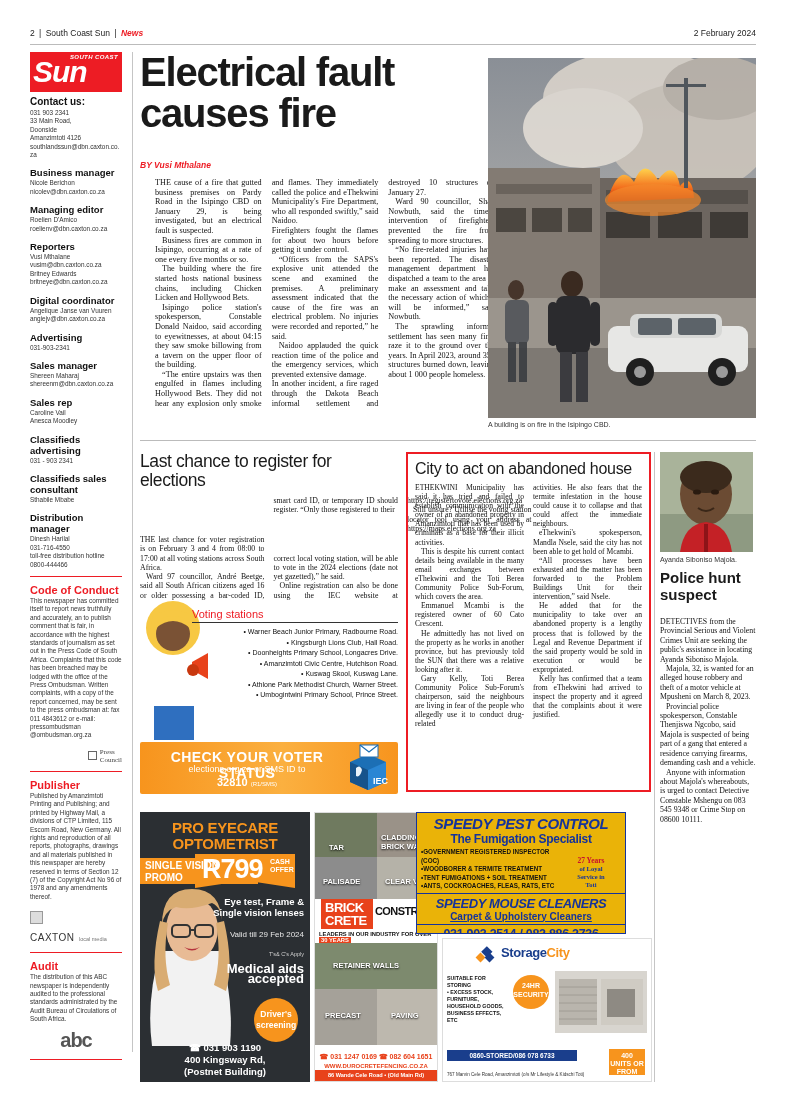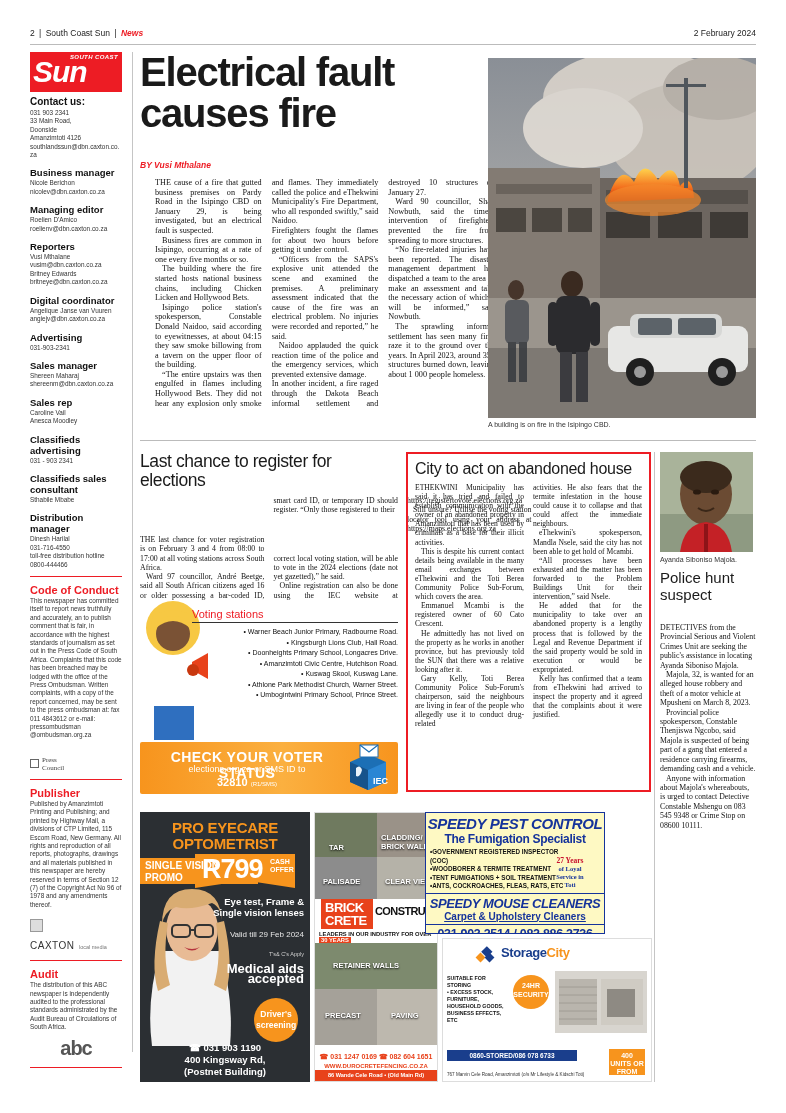--- a/index.html
+++ b/index.html
@@ -44,22 +44,22 @@
   .rail p {
     font-family:"Liberation Sans", sans-serif; font-size:6.4px; line-height:8.4px;
     color:#333; word-break:break-word;
   }
   .rail .contact-title {
     font-family:"Liberation Sans", sans-serif; font-size:10px; font-weight:bold;
     margin-top:4px; margin-bottom:2px;
   }
   .rail hr { border:none; border-top:1.6px solid #ED1C24; margin:7px 0 5px; }
   .presscouncil {
-    margin:16px 0 2px; font-family:"Liberation Serif", serif; font-size:7px;
-    color:#444; display:flex; align-items:center; gap:3px;
+    margin:8px 0 2px; font-family:"Liberation Serif", serif; font-size:7px;
+    color:#444; display:flex; align-items:center; gap:3px;justify-content:flex-end;
   }
   .pc-box { width:9px; height:9px; border:1.2px solid #666; }
   .caxton { margin:10px 0 2px; font-family:"Liberation Sans", sans-serif; }
   .caxton .cx-sq { width:13px; height:13px; background:#ddd; border:1px solid #999; margin-bottom:3px;}
   .caxton .cx-name { font-size:10px; letter-spacing:0.5px; color:#333; }
   .caxton .cx-sub { font-size:5.5px; color:#777; }
   .abc { text-align:center; font-family:"Liberation Sans", sans-serif; font-weight:bold;
          font-size:20px; color:#555; letter-spacing:-1px; margin:5px 0 2px; }
 
   
@@ -154,22 +154,22 @@
   .s3-cols { column-count:2; column-gap:9px; font-size:7.6px; line-height:9.1px; text-align:justify; }
   .s3-cols p { text-indent:6px; }
   .s3-cols p.first { text-indent:0; }
 
   
   .s4 { position:absolute; left:660px; top:452px; width:96px; }
   .s4 .mug { width:93px; height:100px; overflow:hidden; }
   .s4 .mugcap { font-family:"Liberation Sans", sans-serif; font-size:7px;
                 line-height:9px; color:#333; margin-top:3px; }
   .s4 h2 {
-    font-family:"Liberation Sans", sans-serif; font-weight:normal;
-    font-size:15px; line-height:16.5px; color:#1a1a1a; margin-top:6px; margin-bottom:20px;
+    font-family:"Liberation Sans", sans-serif; font-weight:bold;
+    font-size:15px; line-height:16.5px; color:#1a1a1a; margin-top:6px; margin-bottom:14px;
   }
   .s4 .body { font-size:7.8px; line-height:9.4px; text-align:left; }
   .s4 .body p { text-indent:6px; }
   .s4 .body p.first { text-indent:0; }
 
   
   .ad { position:absolute; overflow:hidden; }
 
   
   #ad-opt { left:140px; top:812px; width:170px; height:270px; background:#2b2f33; }
@@ -258,21 +258,21 @@
     position:absolute; left:0; bottom:12px; width:100%; text-align:center;
     font-family:"Liberation Sans", sans-serif; font-weight:bold; font-size:6px; color:#E8421B;
   }
   #ad-duro .addr {
     position:absolute; left:0; bottom:0; width:100%; height:11px; background:#E8421B;
     color:#fff; font-family:"Liberation Sans", sans-serif; font-weight:bold;
     font-size:5.6px; text-align:center; line-height:11px;
   }
 
   
-  #ad-pest { left:425px; top:812px; width:180px; height:122px; background:#fef9c3; border:1.5px solid #15339B; }
+  #ad-pest { left:416px; top:812px; width:210px; height:122px; background:#eab308; border:1.5px solid #15339B; }
   #ad-pest .ph {
     font-family:"Liberation Sans", sans-serif; font-weight:bold; font-style:italic;
     font-size:15px; color:#15339B; text-align:center; letter-spacing:-0.4px; margin-top:2px;
   }
   #ad-pest .psub {
     font-family:"Liberation Sans", sans-serif; font-weight:bold; font-size:12px;
     color:#15339B; text-align:center; letter-spacing:-0.3px;
   }
   #ad-pest ul { list-style:none; margin:2px 0 0 4px; width:140px; }
   #ad-pest li {

